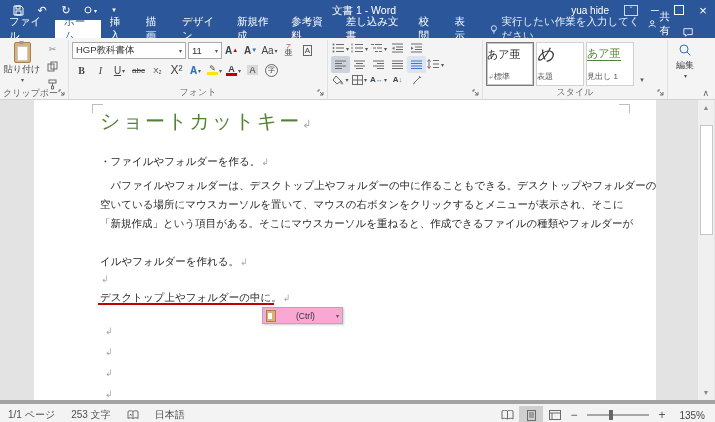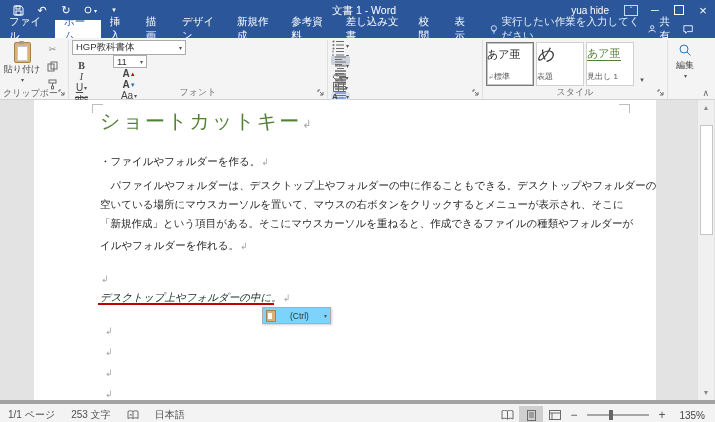--- a/index.html
+++ b/index.html
@@ -15,33 +15,33 @@
   .tb-right{position:absolute;right:0;top:0;height:20px;display:flex;align-items:center;}
   .tb-user{font-size:10px;color:#fff;margin-right:10px;}
   .winbtn{width:24px;height:20px;display:flex;align-items:center;justify-content:center;color:#fff;font-size:11px;}
   .ribbonopt{width:12px;height:9px;border:1px solid #cfd9ec;display:flex;align-items:flex-start;justify-content:center;font-size:6px;line-height:6px;color:#cfd9ec;}
 
   
   .tabrow{position:absolute;left:0;top:20px;width:715px;height:18px;background:#2b579a;display:flex;align-items:stretch;color:#fff;font-size:10.5px;}
   .tab{padding:0 9px;display:flex;align-items:center;cursor:default;}
   .tab.active{background:#fff;color:#2b579a;}
   .tellme{display:flex;align-items:center;gap:4px;margin-left:8px;color:#e8eef8;}
-  .tab-right{margin-left:auto;display:flex;align-items:center;gap:6px;padding-right:22px;}
+  .tab-right{margin-left:auto;display:flex;align-items:flex-end;gap:6px;padding-right:22px;}
   .share{display:flex;align-items:center;gap:3px;color:#fff;}
 
   
   .ribbon{position:absolute;left:0;top:38px;width:715px;height:62px;background:#f4f4f4;border-bottom:1px solid #d2d2d2;display:flex;box-sizing:border-box;padding-top:2px;}
   .group{display:flex;flex-direction:column;border-right:1px solid #e0e0e0;padding:0 3px;position:relative;}
   .group-main{flex:1;display:flex;align-items:flex-start;}
   .group-footer{height:13px;display:flex;align-items:center;justify-content:center;font-size:9px;color:#6a6a6a;}
   .launcher{position:absolute;right:2px;bottom:2px;width:8px;height:8px;}
   .rbtn{min-width:17px;height:17px;display:flex;align-items:center;justify-content:center;font-size:10px;color:#444;padding:0 1px;border-radius:2px;}
   .rbtn.sel{background:#cdd3dc;}
   .drop{font-size:6px;color:#555;margin-left:1px;}
-  .rrow{display:flex;align-items:center;height:20px;flex-direction:column;}
+  .rrow{display:flex;align-items:center;height:20px;}
   .icon-col{display:flex;flex-direction:column;justify-content:flex-start;gap:1px;margin-left:2px;}
 
   
   .paste-btn{width:38px;display:flex;flex-direction:column;align-items:center;font-size:9px;color:#444;padding-top:2px;}
   .clipb{position:relative;width:15px;height:19px;background:#dcb179;border:1px solid #a88148;border-radius:2px;}
   .clipb::before{content:"";position:absolute;left:2px;top:3px;width:9px;height:13px;background:#fff;border:1px solid #c9c9c9;}
   .clipb::after{content:"";position:absolute;left:4px;top:-2px;width:5px;height:3px;background:#9b9b9b;border-radius:1px;}
 
   .combo{height:15px;background:#fff;border:1px solid #ababab;font-size:9.5px;color:#333;display:flex;align-items:center;padding:0 3px;white-space:nowrap;}
   .combo .drop{margin-left:auto;}
@@ -76,21 +76,21 @@
   .page{position:absolute;left:34px;top:0px;width:622px;height:300px;background:#fff;overflow:hidden;}
   .corner{position:absolute;width:10px;height:8px;}
   .corner.tl{left:58px;top:4px;border-left:1px solid #bdbdbd;border-top:1px solid #bdbdbd;}
   .corner.tr{left:585px;top:4px;border-right:1px solid #bdbdbd;border-top:1px solid #bdbdbd;}
   .doc-heading{position:absolute;left:66px;top:8px;font-size:20px;letter-spacing:2px;font-weight:400;color:#538135;white-space:nowrap;}
   .bodyline{position:absolute;left:66px;height:19px;line-height:19px;font-size:10.5px;color:#262626;
             font-family:"DejaVu Serif","Liberation Serif",serif;white-space:nowrap;}
   .pmark{color:#a6a6a6;font-size:9px;margin-left:1px;font-family:"DejaVu Sans",sans-serif;}
   .pmark.lone{position:absolute;height:19px;line-height:19px;}
   .red-underline{position:absolute;left:64px;top:203px;width:176px;height:2px;background:#c00000;}
-  .paste-opt{position:absolute;left:228px;top:207px;height:15px;background:#7dd3fc;border:1px solid #adadad;display:flex;align-items:center;gap:14px;padding:0 3px;font-size:8.5px;color:#333;box-shadow:1px 1px 2px rgba(0,0,0,.2);}
+  .paste-opt{position:absolute;left:228px;top:207px;height:15px;background:#f9a8d4;border:1px solid #adadad;display:flex;align-items:center;gap:20px;padding:0 3px;font-size:8.5px;color:#333;box-shadow:1px 1px 2px rgba(0,0,0,.2);}
   .mini-clip{position:relative;width:8px;height:10px;background:#dcb179;border:1px solid #a88148;}
   .mini-clip::before{content:"";position:absolute;left:1px;top:2px;width:4px;height:6px;background:#fff;}
 
   
   .scrollbar{position:absolute;right:1px;top:0;width:16px;height:300px;background:#f0f0f0;border-left:1px solid #e0e0e0;}
   .sb-arrow{position:absolute;left:0;width:16px;height:15px;display:flex;align-items:center;justify-content:center;color:#8a8a8a;font-size:7px;}
   .sb-thumb{position:absolute;left:2px;top:25px;width:11px;height:108px;background:#fff;border:1px solid #c6c6c6;}
 
   
   .statusbar{position:absolute;left:0;top:400px;width:715px;height:22px;background:#f3f3f3;border-top:4px solid #a3a3a3;display:flex;align-items:center;font-size:10px;color:#4e4e4e;}
@@ -469,25 +469,25 @@
       <div class="corner tl"></div>
       <div class="corner tr"></div>
 
       <div class="doc-heading"><span>ショートカットキー</span><span class="pmark" style="font-size:11px;">↲</span></div>
 
       <div class="bodyline" style="top:76px;"><span>　パファイルやフォルダーは、デスクトップ上やフォルダーの中に作ることもできる。デスクトップやフォルダーの</span></div>
 
       <div class="bodyline" style="top:52px;"><span>・ファイルやフォルダーを作る。</span><span class="pmark">↲</span></div>
       <div class="bodyline" style="top:95px;"><span>空いている場所にマウスカーソルを置いて、マウスの右ボタンをクリックするとメニューが表示され、そこに</span></div>
       <div class="bodyline" style="top:114px;"><span>「新規作成」という項目がある。そこにマウスカーソルを重ねると、作成できるファイルの種類やフォルダーが</span></div>
-      <div class="bodyline" style="top:136px;"><span>イルやフォルダーを作れる。</span><span class="pmark">↲</span></div>
+      <div class="bodyline" style="top:152px;"><span>イルやフォルダーを作れる。</span><span class="pmark">↲</span></div>
 
       <span class="pmark lone" style="left:66px;top:170px;">↲</span>
 
-      <div class="bodyline" style="top:188px;font-style:italic;"><span>デスクトップ上やフォルダーの中に。</span><span class="pmark">↲</span></div>
+      <div class="bodyline" style="top:188px;"><span>デスクトップ上やフォルダーの中に。</span><span class="pmark">↲</span></div>
       <div class="red-underline"></div>
 
       <div class="paste-opt">
         <span class="mini-clip"></span>
         <span>(Ctrl)</span>
         <span class="drop">▾</span>
       </div>
 
       <span class="pmark lone" style="left:70px;top:222px;">↲</span>
       <span class="pmark lone" style="left:70px;top:243px;">↲</span>

